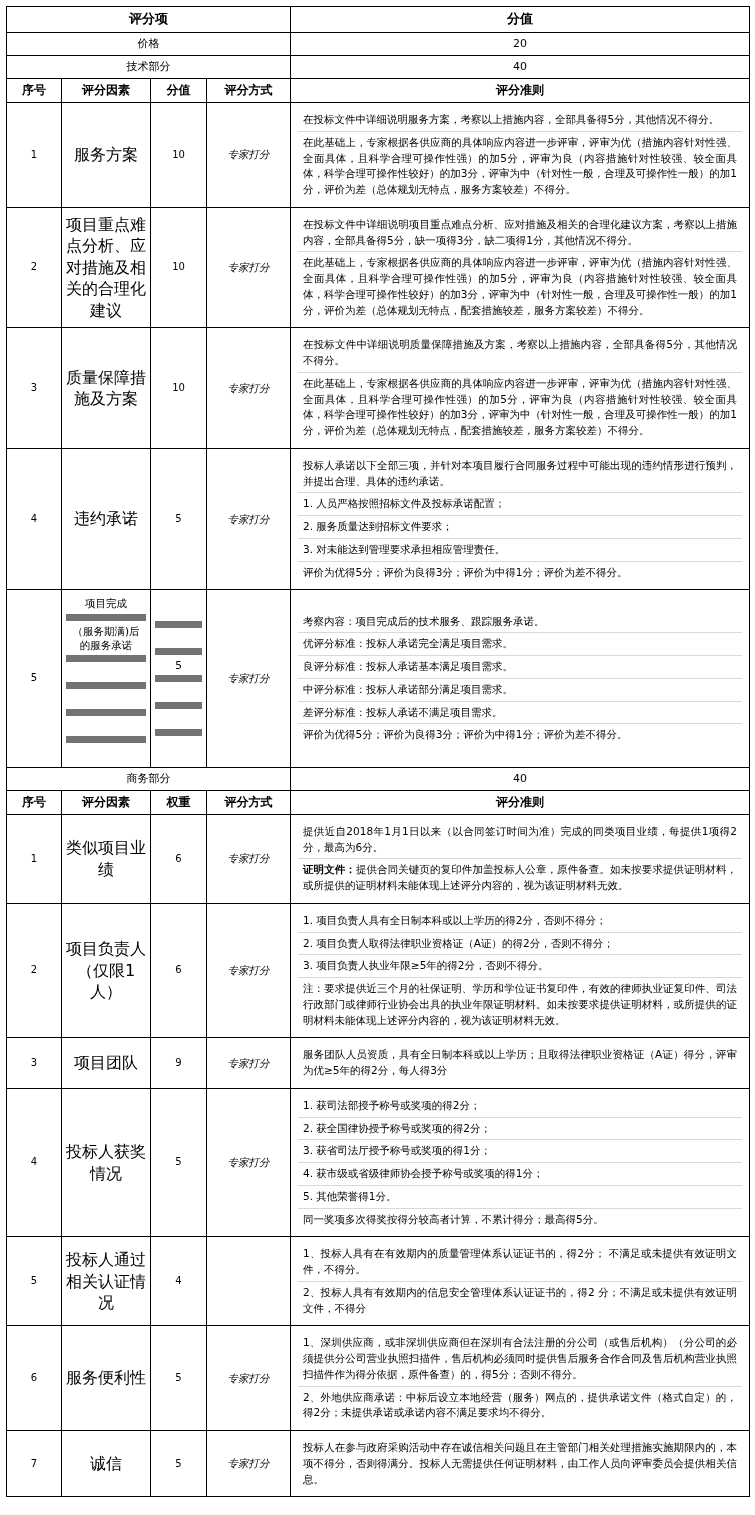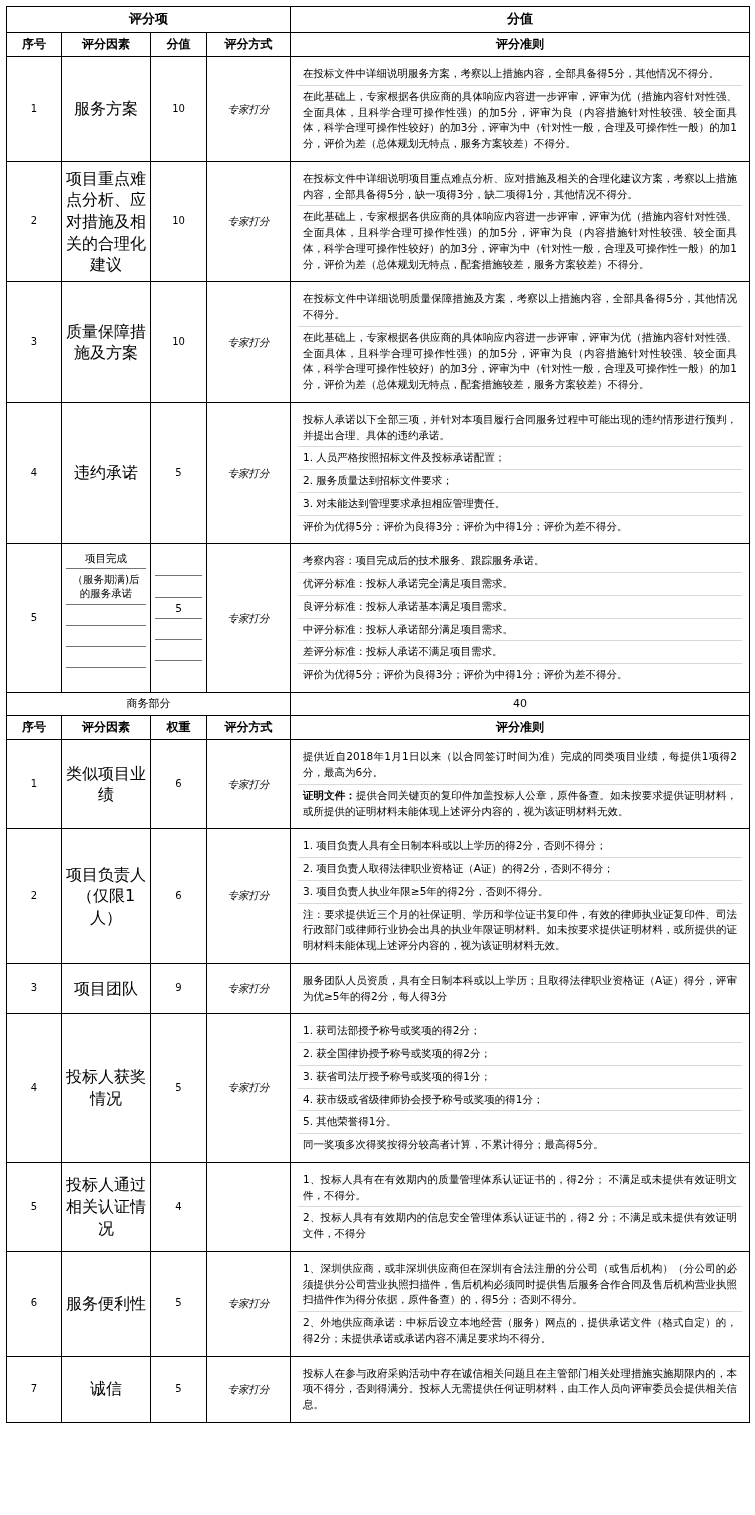--- a/index.html
+++ b/index.html
@@ -92,21 +92,21 @@
   }
   .rule-list li b {
     font-weight: bold;
   }
   
   .subdiv {
     padding: 0;
     vertical-align: top;
   }
   .subdiv .sub {
-    border-bottom: 1px solid #737373;
+    border-bottom: 7px solid #737373;
     text-align: center;
     font-size: 10.5px;
     line-height: 1.35;
     padding: 3px 2px;
     box-sizing: border-box;
   }
   .subdiv .sub:last-child {
     border-bottom: none;
   }
   .subdiv .sub.empty::after {
@@ -126,21 +126,29 @@
       <col class="c-method">
       <col class="c-rule">
     </colgroup>
     <tbody>
 
       <tr>
         <td class="hdr-main" colspan="4">评分项</td>
         <td class="hdr-main">分值</td>
       </tr>
 
-
+      <tr>
+        <td class="hdr-sub" colspan="4">价格</td>
+        <td class="hdr-sub num">20</td>
+      </tr>
+
+      <tr>
+        <td class="hdr-sub" colspan="4">技术部分</td>
+        <td class="hdr-sub num">40</td>
+      </tr>
 
       <tr>
         <td class="col-head">序号</td>
         <td class="col-head">评分因素</td>
         <td class="col-head">分值</td>
         <td class="col-head">评分方式</td>
         <td class="col-head">评分准则</td>
       </tr>
 
       <tr>

